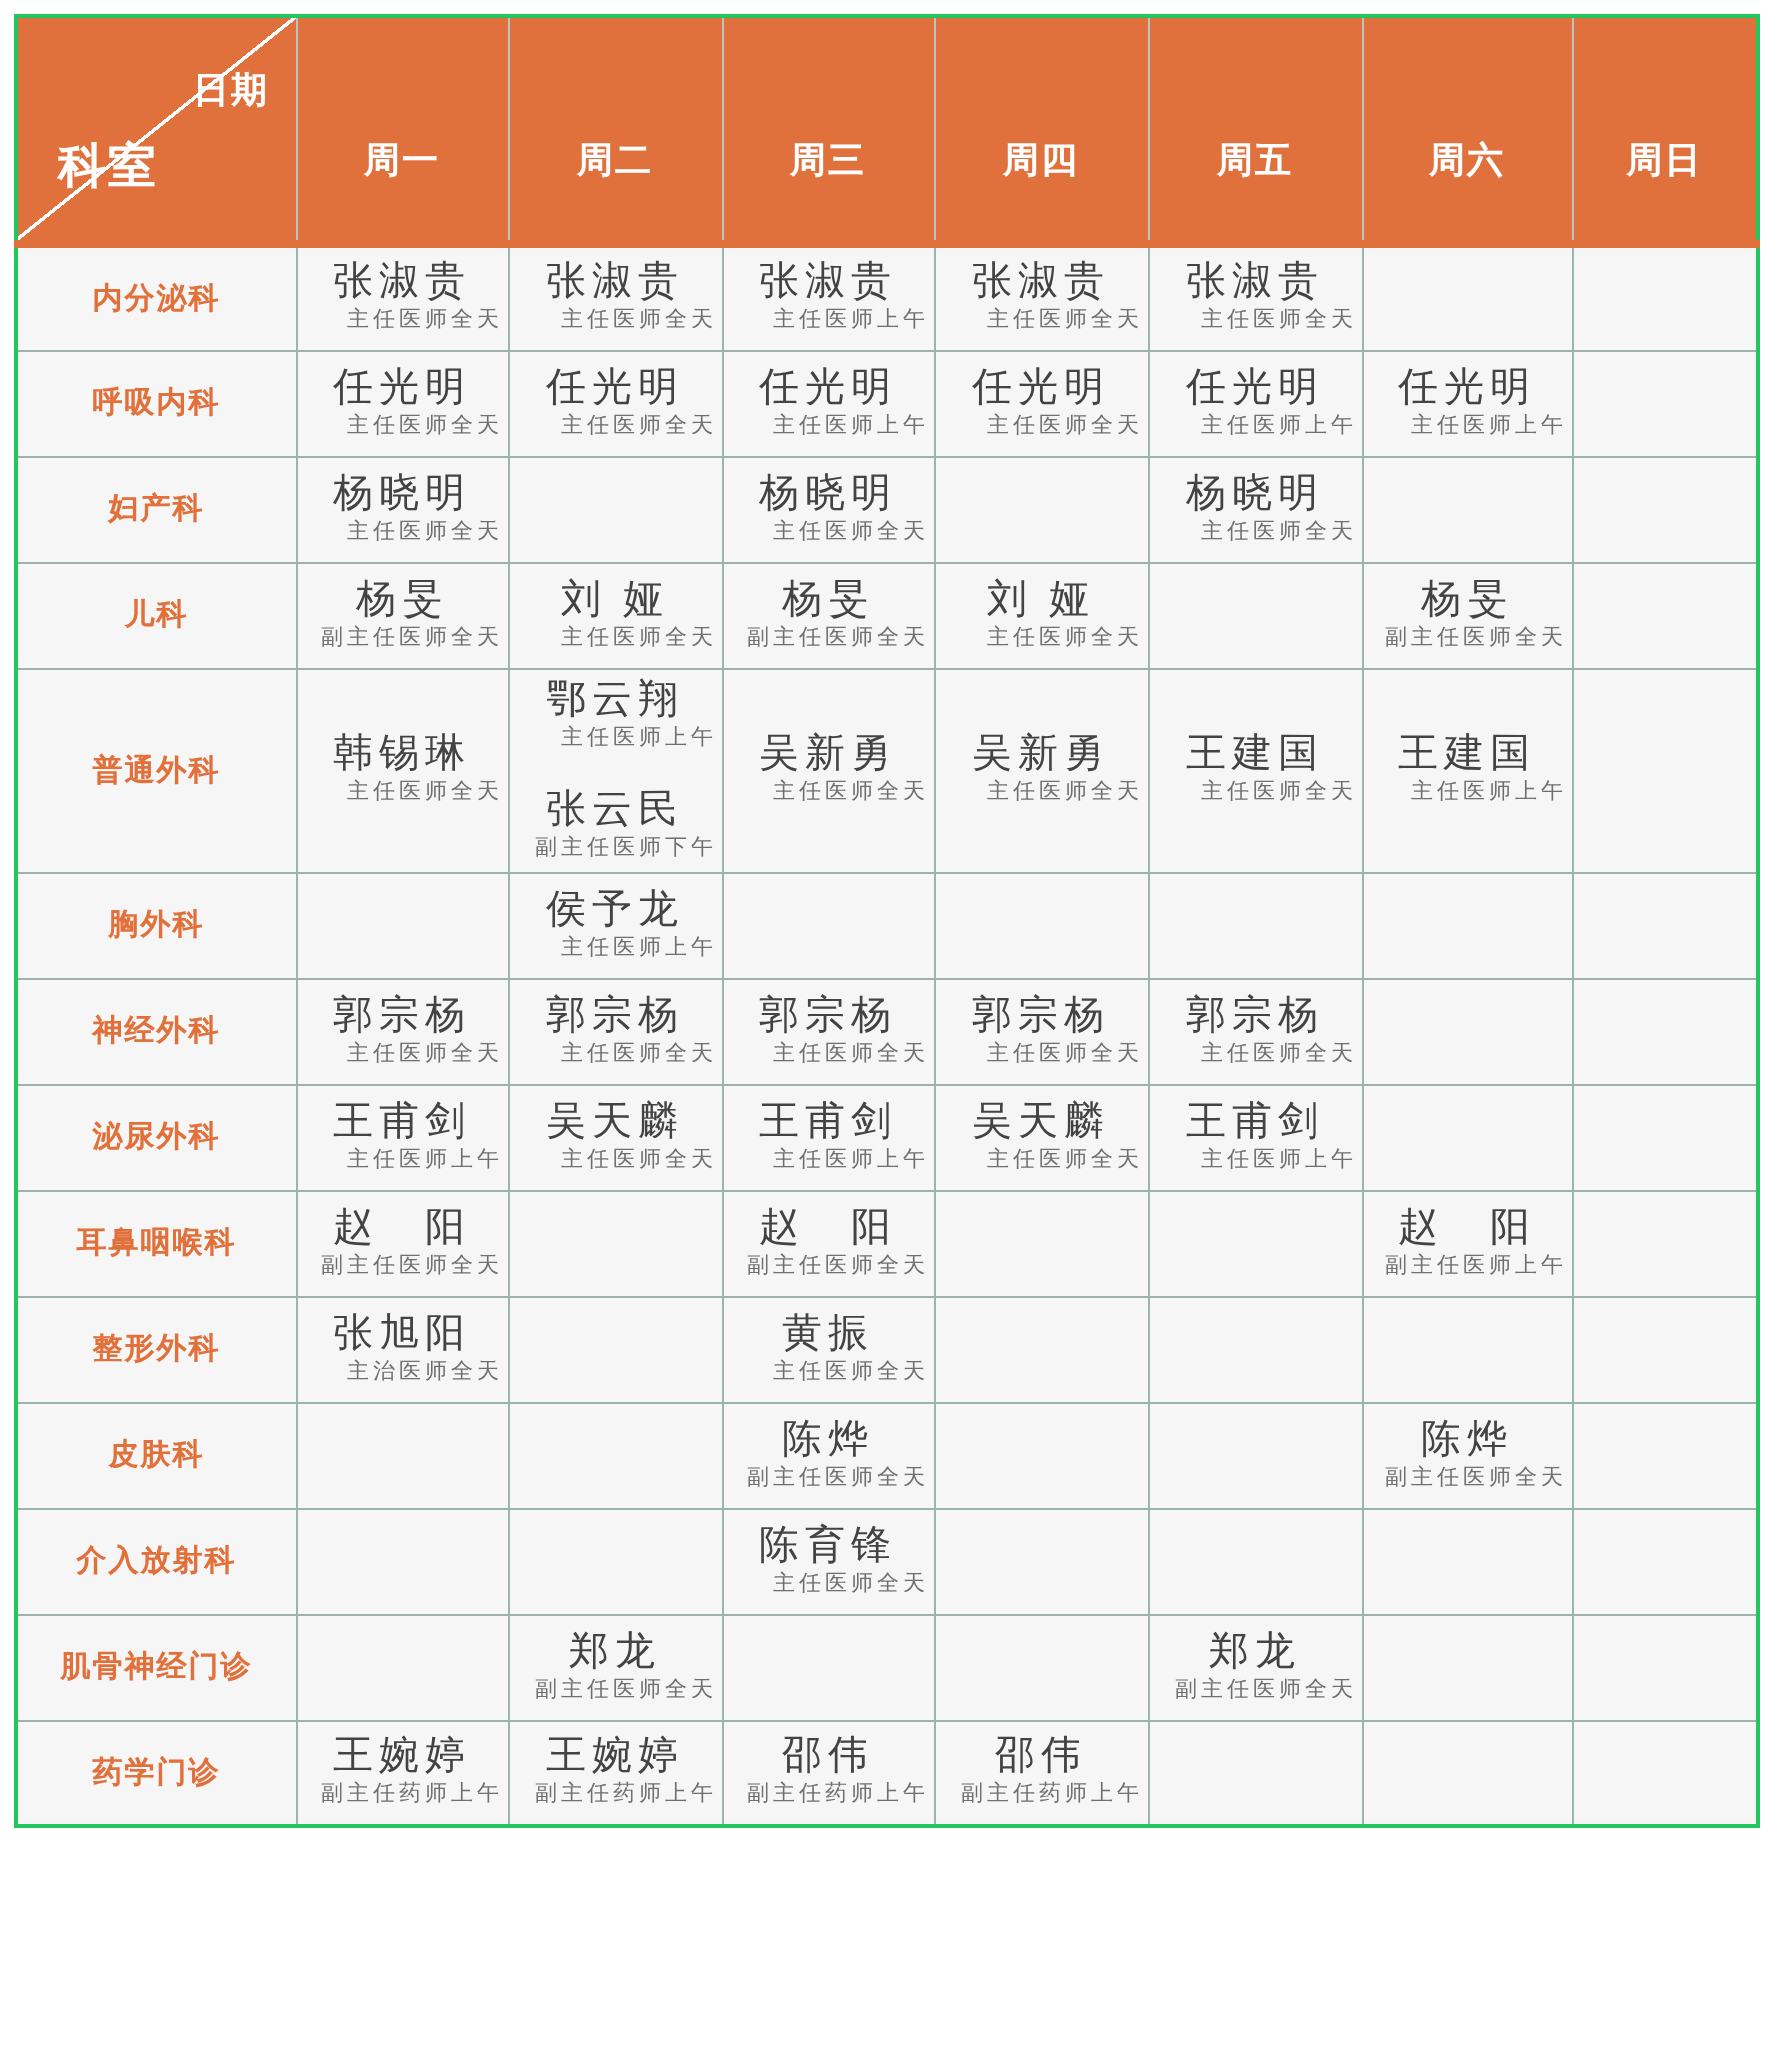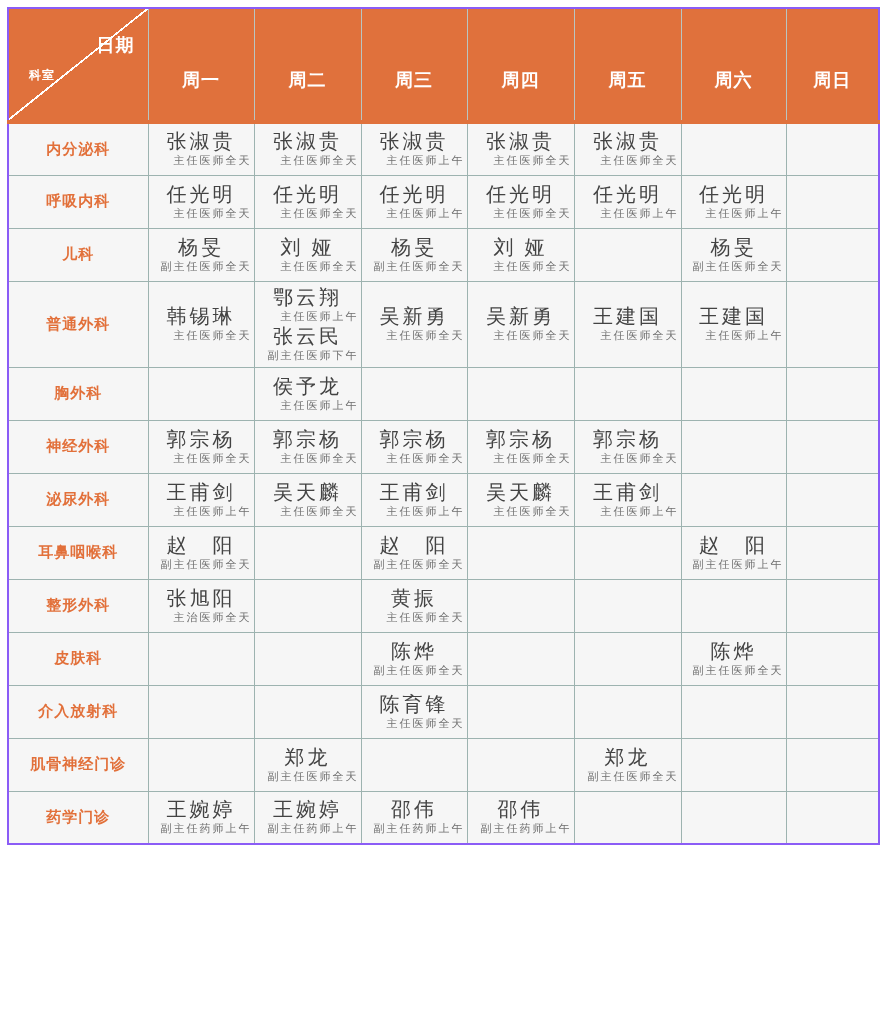--- a/index.html
+++ b/index.html
@@ -11,21 +11,21 @@
   .sheet {
     width: 890px;
     box-sizing: border-box;
     padding: 7px 8px 16px 7px;
     background: #ffffff;
   }
   table.schedule {
     border-collapse: collapse;
     table-layout: fixed;
     width: 779px;
-    border: 2px solid #8b5cf6;
+    border: 2px solid #22c55e;
   }
   th, td {
     border: 1px solid #9db3b0;
     box-sizing: border-box;
   }
   
   thead th {
     background: #e0713c;
     color: #ffffff;
     font-family: "Liberation Sans", "DejaVu Sans", sans-serif;
@@ -54,21 +54,21 @@
   .corner-date {
     position: absolute;
     top: 24px;
     right: 13px;
     font-size: 18px;
   }
   .corner-dept {
     position: absolute;
     top: 58px;
     left: 20px;
-    font-size: 12px;
+    font-size: 24px;
   }
   
   tbody td {
     background: #f6f6f6;
     text-align: center;
     vertical-align: middle;
     height: 53px;
     padding: 5px 2px;
   }
   td.dept {
@@ -87,21 +87,21 @@
   }
   .doc-title {
     color: #6f6f6f;
     font-size: 11px;
     letter-spacing: 2px;
     line-height: 14px;
     margin-top: 2px;
     white-space: nowrap;
     text-align: right;
   }
-  .entry + .entry { margin-top: 3px; }
+  .entry + .entry { margin-top: 19px; }
 </style>
 </head>
 <body>
 
 <div class="sheet">
   <table class="schedule">
     <colgroup>
       <col style="width:140px">
       <col style="width:106px">
       <col style="width:107px">
@@ -196,20 +196,45 @@
           </td>
           <td>
             <div class="entry">
               <div class="doc-name">任光明</div>
               <div class="doc-title">主任医师上午</div>
             </div>
           </td>
           <td></td>
         </tr>
         <tr>
+          <td class="dept">妇产科</td>
+          <td>
+            <div class="entry">
+              <div class="doc-name">杨晓明</div>
+              <div class="doc-title">主任医师全天</div>
+            </div>
+          </td>
+          <td></td>
+          <td>
+            <div class="entry">
+              <div class="doc-name">杨晓明</div>
+              <div class="doc-title">主任医师全天</div>
+            </div>
+          </td>
+          <td></td>
+          <td>
+            <div class="entry">
+              <div class="doc-name">杨晓明</div>
+              <div class="doc-title">主任医师全天</div>
+            </div>
+          </td>
+          <td></td>
+          <td></td>
+        </tr>
+        <tr>
           <td class="dept">儿科</td>
           <td>
             <div class="entry">
               <div class="doc-name">杨旻</div>
               <div class="doc-title">副主任医师全天</div>
             </div>
           </td>
           <td>
             <div class="entry">
               <div class="doc-name">刘 娅</div>

